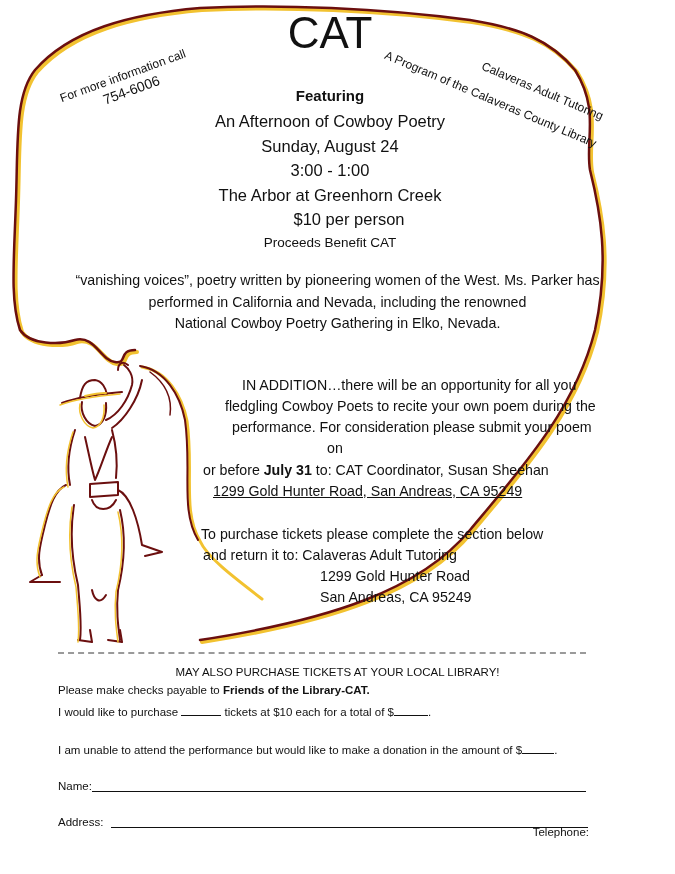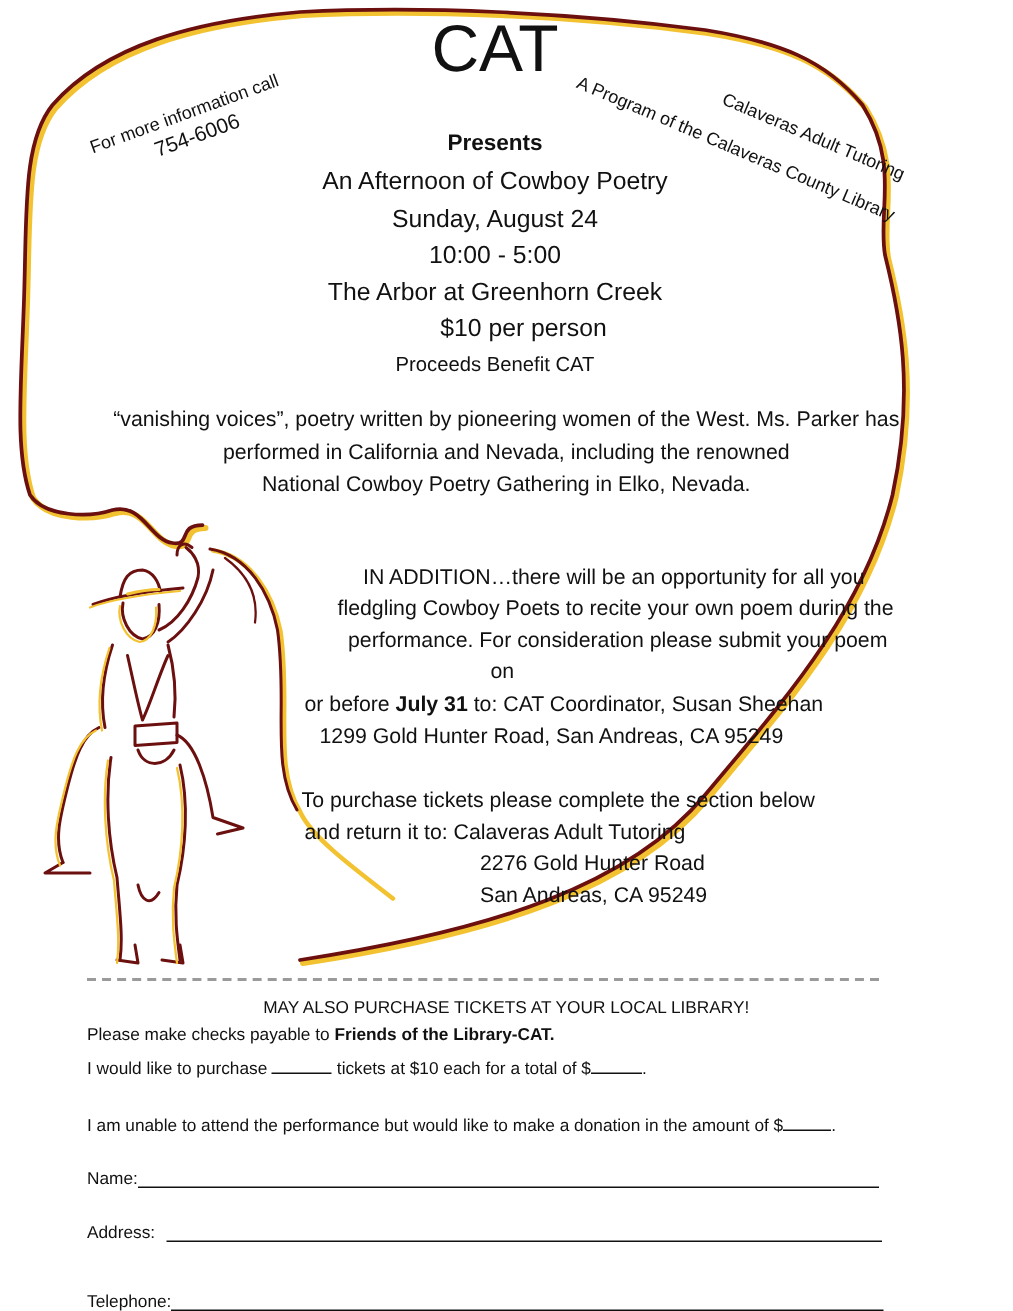--- a/index.html
+++ b/index.html
@@ -84,45 +84,45 @@
 <div class="abs rot-left">
   <span>For more information call</span>
   <span class="phone">754-6006</span>
 </div>
 
 <div class="abs rot-right">
   <span class="r1">Calaveras Adult Tutoring</span>
   <span class="r2" style="top:0px;">A Program of the Calaveras County Library</span>
 </div>
 
-<div class="abs presents">Presents</div>
+<div class="abs presents">Featuring</div>
 
 <div class="abs event-line" style="top:112px;">An Afternoon of Cowboy Poetry</div>
 <div class="abs event-line" style="top:137px;">Sunday, August 24</div>
-<div class="abs event-line" style="top:161px;">10:00 - 5:00</div>
+<div class="abs event-line" style="top:161px;">3:00 - 1:00</div>
 <div class="abs event-line" style="top:186px;">The Arbor at Greenhorn Creek</div>
 <div class="abs event-line" style="top:210px;padding-left:19px;">$10 per person</div>
 <div class="abs small-center" style="top:235px;">Proceeds Benefit CAT</div>
 
 <div class="abs feature">
   <div>“vanishing voices”, poetry written by pioneering women of the West.  Ms. Parker has</div>
   <div>performed in California and Nevada, including the renowned</div>
   <div>National Cowboy Poetry Gathering in Elko, Nevada.</div>
 </div>
 
 <div class="abs para" style="left:242px; top:375px;">IN ADDITION…there will be an opportunity for all you</div>
 <div class="abs para" style="left:225px; top:396px;">fledgling Cowboy Poets to recite your own poem during the</div>
 <div class="abs para" style="left:232px; top:417px;">performance.  For consideration please submit your poem</div>
 <div class="abs para" style="left:327px; top:438px;">on</div>
 <div class="abs para" style="left:203px; top:460px;"><span>or before </span><b>July 31</b><span> to:  CAT Coordinator, Susan Sheehan</span></div>
-<div class="abs para" style="left:213px; top:481px;">1299 Gold Hunter Road, San Andreas, CA 95249</div>
+<div class="abs para" style="left:213px; top:481px;text-decoration:underline;">1299 Gold Hunter Road, San Andreas, CA 95249</div>
 
 <div class="abs para" style="left:201px; top:524px;">To purchase tickets please complete the section below</div>
 <div class="abs para" style="left:203px; top:545px;">and return it to:  Calaveras Adult Tutoring</div>
-<div class="abs para" style="left:320px; top:566px;">2276 Gold Hunter Road</div>
+<div class="abs para" style="left:320px; top:566px;">1299 Gold Hunter Road</div>
 <div class="abs para" style="left:320px; top:587px;">San Andreas, CA 95249</div>
 
 <div class="sep"></div>
 
 <div class="abs" style="left:0; width:675px; top:666px; font-size:11.5px; text-align:center;">MAY ALSO PURCHASE TICKETS AT YOUR LOCAL LIBRARY!</div>
 
 <div class="form" style="top:684px;">
   <span>Please make checks payable to </span><b>Friends of the Library-CAT.</b>
 </div>
 
@@ -137,16 +137,16 @@
 <div class="form" style="top:779px; width:528px; display:flex; align-items:flex-end;">
   <span>Name:</span>
   <span class="line-field" style="flex:1; border-bottom-width:1.5px;"></span>
 </div>
 
 <div class="form" style="top:815px; width:530px; display:flex; align-items:center;">
   <span style="white-space:pre;">Address: </span>
   <span class="line-field" style="flex:1; border-bottom-width:1.5px; margin-left:4px;"></span>
 </div>
 
-<div class="form" style="top:861px; width:531px; display:flex; align-items:flex-end;">
+<div class="form" style="top:826px; width:531px; display:flex; align-items:flex-end;flex-direction:column;">
   <span>Telephone:</span>
   <span class="line-field" style="flex:1; border-bottom-width:1.5px;"></span>
 </div>
 
 </body></html>

